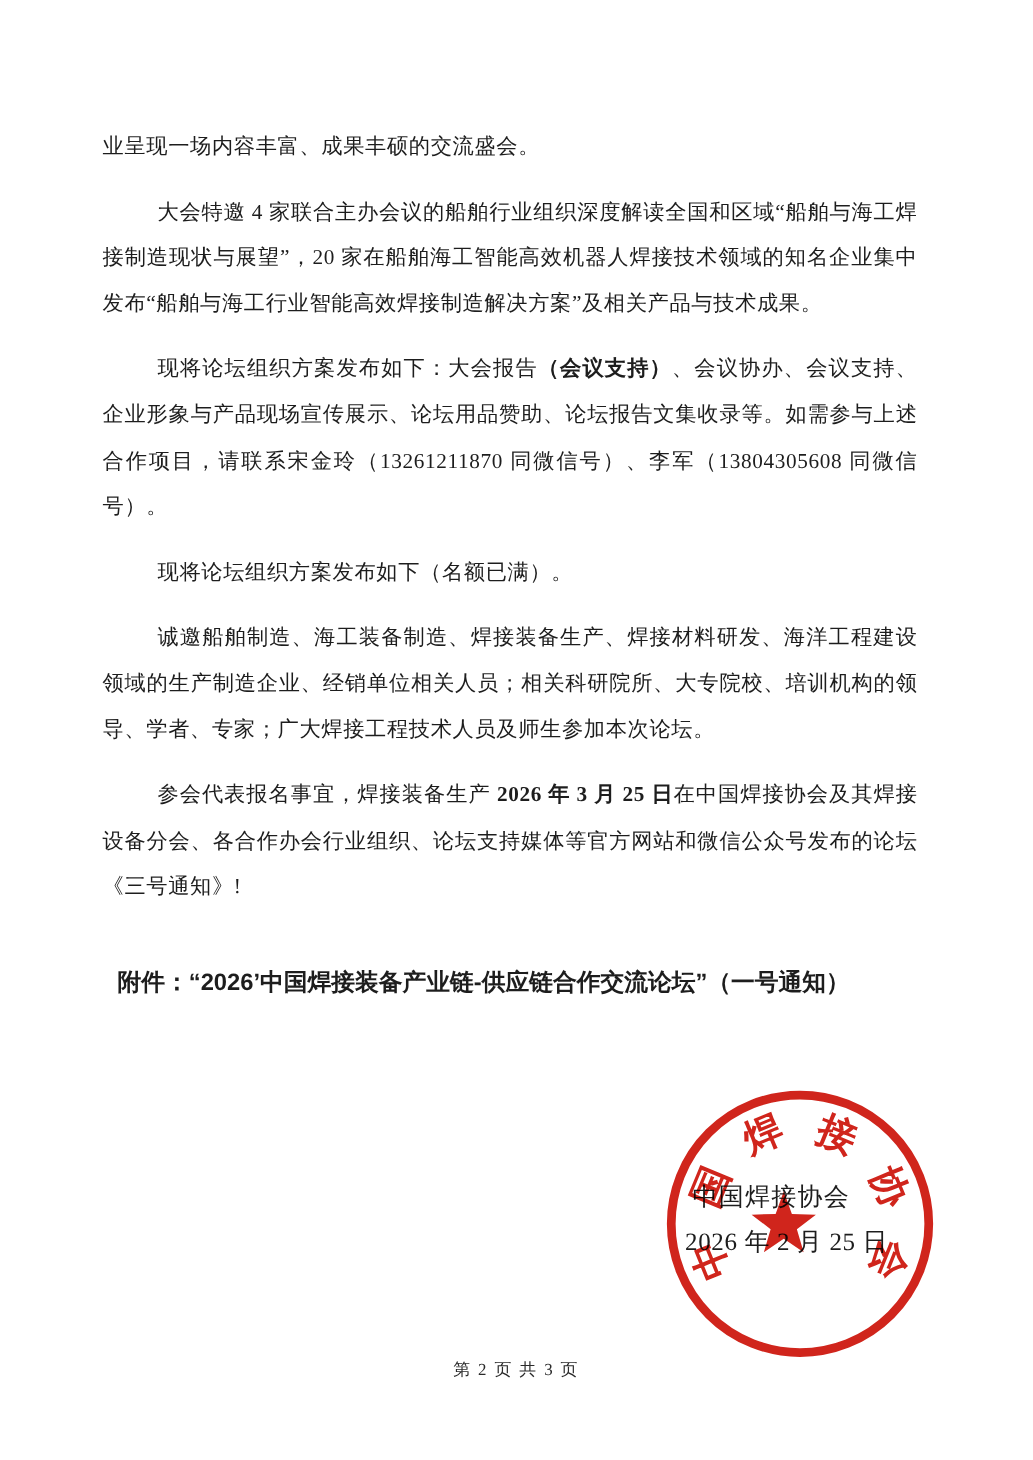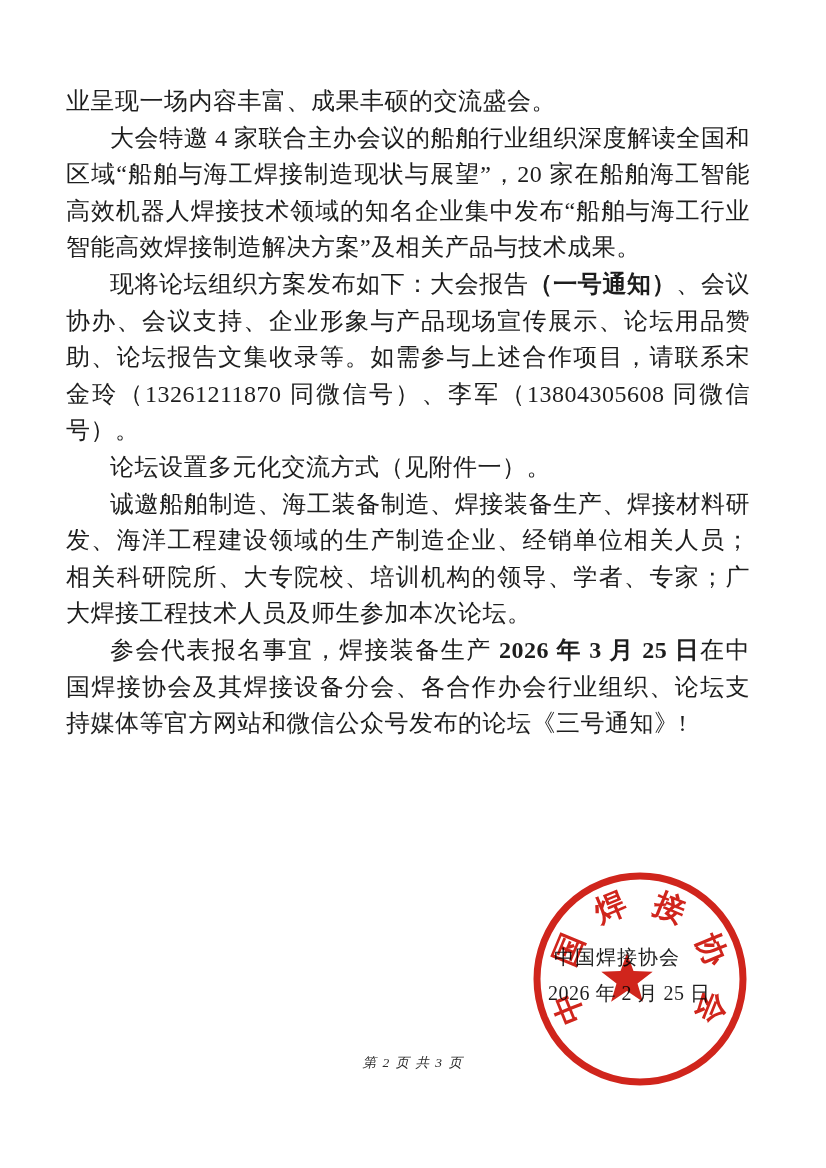--- a/index.html
+++ b/index.html
@@ -9,22 +9,22 @@
     background:#ffffff;
     overflow:hidden;
     font-family:"Liberation Serif","DejaVu Serif",serif;
     color:#1d1d1d;
   }
   .doc-body {
     position:absolute;
     left:66px; top:83px; width:684px;
   }
   .para {
-    margin:0;
-    font-size:24px;
+    margin:16px;
+    font-size:17px;
     line-height:36.6px;
     text-align:justify;
     text-indent:44px;
     letter-spacing:0.5px;
   }
   .para.no-indent { text-indent:0; }
   .bold { font-weight:bold; }
   .attachment {
     margin:44px 0 0 0;
     font-size:19px;
@@ -55,47 +55,47 @@
     mix-blend-mode:multiply;
     pointer-events:none;
   }
   .seal text {
     font-family:"Liberation Serif","DejaVu Serif",serif;
     font-size:31px;
     font-weight:600;
   }
   .page-footer {
     position:absolute;
-    left:0; right:0; top:1054px;
+    left:0; right:0; top:1087px;
     text-align:center;
     font-size:13.5px;
     letter-spacing:1.5px;
     color:#2a2a2a;
-    font-style:italic;
   }
 </style>
 </head>
 <body>
 
 <div class="page">
 
   <main class="doc-body">
 
     <p class="para no-indent"><span>业呈现一场内容丰富、成果丰硕的交流盛会。</span></p>
 
     <p class="para"><span>大会特邀 4 家联合主办会议的船舶行业组织深度解读全国和区域“船舶与海工焊接制造现状与展望”，20 家在船舶海工智能高效机器人焊接技术领域的知名企业集中发布“船舶与海工行业智能高效焊接制造解决方案”及相关产品与技术成果。</span></p>
 
-    <p class="para"><span>现将论坛组织方案发布如下：大会报告</span><span class="bold">（一号通知）</span><span>、会议协办、会议支持、企业形象与产品现场宣传展示、论坛用品赞助、论坛报告文集收录等。如需参与上述合作项目，请联系宋金玲（13261211870 同微信号）、李军（13804305608 同微信号）。</span></p>
+    <p class="para"><span>现将论坛组织方案发布如下：大会报告</span><span class="bold">（会议支持）</span><span>、会议协办、会议支持、企业形象与产品现场宣传展示、论坛用品赞助、论坛报告文集收录等。如需参与上述合作项目，请联系宋金玲（13261211870 同微信号）、李军（13804305608 同微信号）。</span></p>
 
-    <p class="para"><span>论坛设置多元化交流方式（见附件一）。</span></p>
+    <p class="para"><span>现将论坛组织方案发布如下（名额已满）。</span></p>
 
     <p class="para"><span>诚邀船舶制造、海工装备制造、焊接装备生产、焊接材料研发、海洋工程建设领域的生产制造企业、经销单位相关人员；相关科研院所、大专院校、培训机构的领导、学者、专家；广大焊接工程技术人员及师生参加本次论坛。</span></p>
 
     <p class="para"><span>参会代表报名事宜，焊接装备生产 </span><span class="bold">2026 年 3 月 25 日</span><span>在中国焊接协会及其焊接设备分会、各合作办会行业组织、论坛支持媒体等官方网站和微信公众号发布的论坛《三号通知》!</span></p>
 
+    <p class="attachment"><span>附件：“2026’中国焊接装备产业链-供应链合作交流论坛”（一号通知）</span></p>
 
   </main>
 
   <div class="signoff-org">中国焊接协会</div>
   <div class="signoff-date">2026 年 2 月 25 日</div>
 
   <svg class="seal" width="260" height="260" viewBox="0 0 260 260" xmlns="http://www.w3.org/2000/svg">
     <circle cx="130" cy="130" r="103" fill="none" stroke-width="7" stroke="#d0251c"></circle>
     <polygon points="0,-27 6.5,-8.9 25.7,-8.3 10.5,3.4 15.9,21.8 0,11 -15.9,21.8 -10.5,3.4 -25.7,-8.3 -6.5,-8.9" transform="translate(117,131)" fill="#d0251c"></polygon>
     <g text-anchor="middle" fill="#d0251c">

